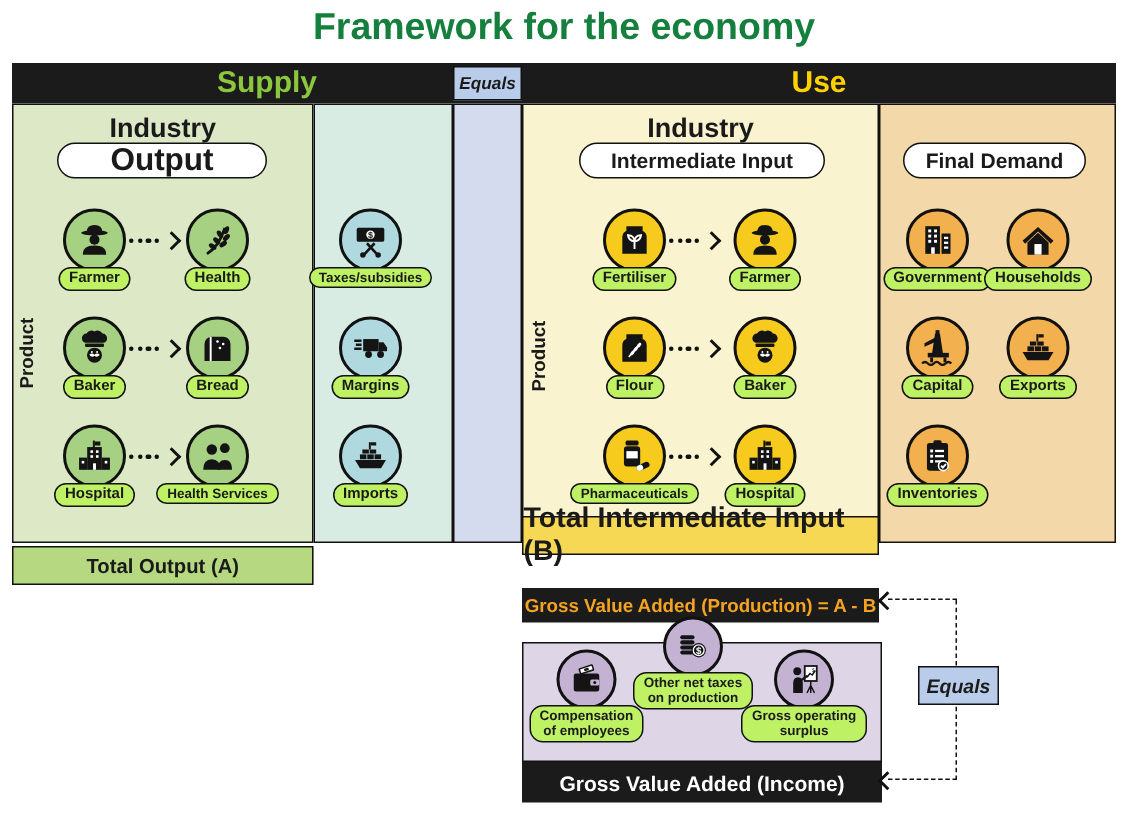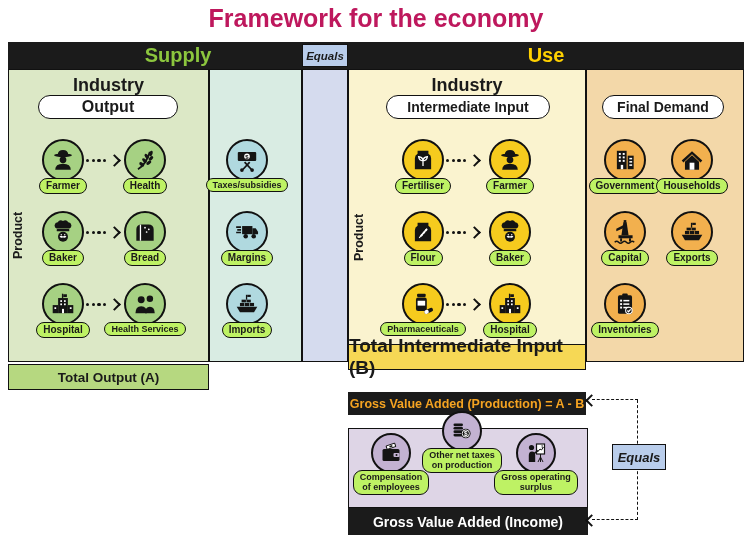--- a/index.html
+++ b/index.html
@@ -1,19 +1,19 @@
 <!DOCTYPE html>
 <html style="--header-bg: #1b1b1b; --supply-text: #8cc63e; --use-text: #ffd100; --equals-bg: #b9cdeb; --supply-col-bg: #dce8c6; --supply-circle: #a6d183; --adjust-col-bg: #d9ece3; --adjust-circle: #b0d9df; --lavender-col-bg: #d5dbee; --use-col-bg: #faf3cf; --use-circle: #f6cb1e; --demand-col-bg: #f3d8a9; --demand-circle: #f2b04e; --income-box-bg: #ded5e6; --income-circle: #c3b2d2; --total-output-bg: #b6d880; --total-intermediate-bg: #f6d855; --gva-production-text: #f5a321;"><head>
 <meta charset="utf-8">
 <style>
   html,body{margin:0;padding:0;background:#fff}
   .stage{position:relative;width:752px;height:547px;background:#fff;
          font-family:"Liberation Sans",sans-serif;color:#1a1a1a;overflow:hidden}
   .title{position:absolute;top:4px;left:0;width:100%;text-align:center;
-         font-size:25px;font-weight:bold;color:#be185d;margin:0}
+         font-size:25px;font-weight:bold;color:#15803d;margin:0}
 
   
   .hdr{position:absolute;left:8px;top:42px;width:736px;height:27px;background:var(--header-bg,#1b1b1b)}
   .hdr-label{position:absolute;top:42px;height:27px;line-height:27px;text-align:center;
              font-size:20px;font-weight:bold}
   #hdr-supply{left:8px;width:340px;color:var(--supply-text,#8cc63e)}
   #hdr-use{left:348px;width:396px;color:var(--use-text,#ffd100)}
   .eqbox{position:absolute;background:var(--equals-bg,#b9cdeb);border:1.8px solid #111;
          box-sizing:border-box;display:flex;align-items:center;justify-content:center;
          font-weight:bold;font-style:italic}
@@ -26,21 +26,21 @@
   #col-lav{left:302px;width:46px;background:var(--lavender-col-bg,#d5dbee)}
   #col-yellow{left:348px;width:238px;background:var(--use-col-bg,#faf3cf)}
   #col-orange{left:586px;width:158px;background:var(--demand-col-bg,#f3d8a9)}
 
   .ind-label{position:absolute;top:75px;font-size:18px;font-weight:bold;text-align:center}
   #ind-supply{left:8px;width:201px}
   #ind-use{left:348px;width:238px}
 
   .bigpill{position:absolute;height:24px;background:#fff;border:1.9px solid #111;border-radius:13px;
            box-sizing:border-box;display:flex;align-items:center;justify-content:center;
-           font-weight:bold;font-size:16px}
+           font-weight:bold;font-size:21px}
   #pill-output{left:38px;top:95px;width:140px}
   #pill-intermediate{left:386px;top:95px;width:164px;font-size:14px}
   #pill-finaldemand{left:602px;top:95px;width:122px;font-size:14px}
 
   .vlabel{position:absolute;width:16px;writing-mode:vertical-rl;transform:rotate(180deg);
           text-align:center;font-weight:bold;font-size:12.5px}
   #prod-supply{left:11px;top:150px;height:170px}
   #prod-use{left:352px;top:150px;height:175px}
 
   

